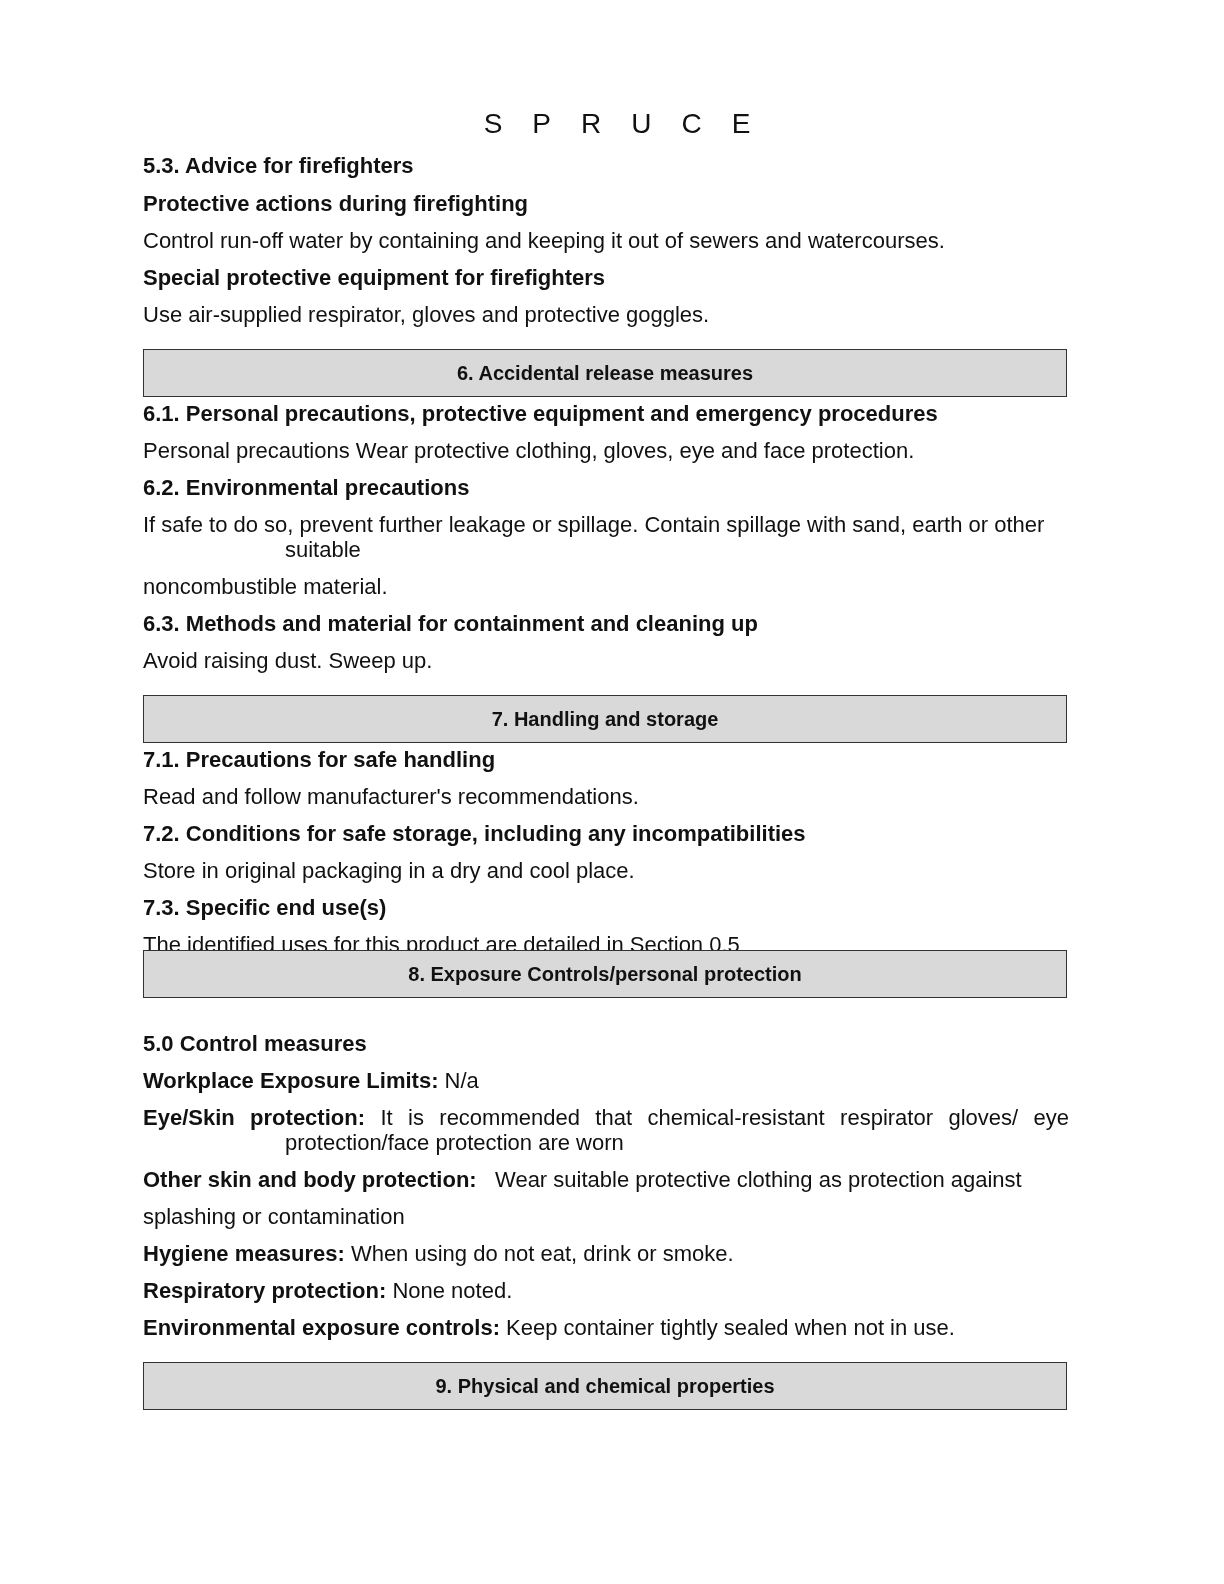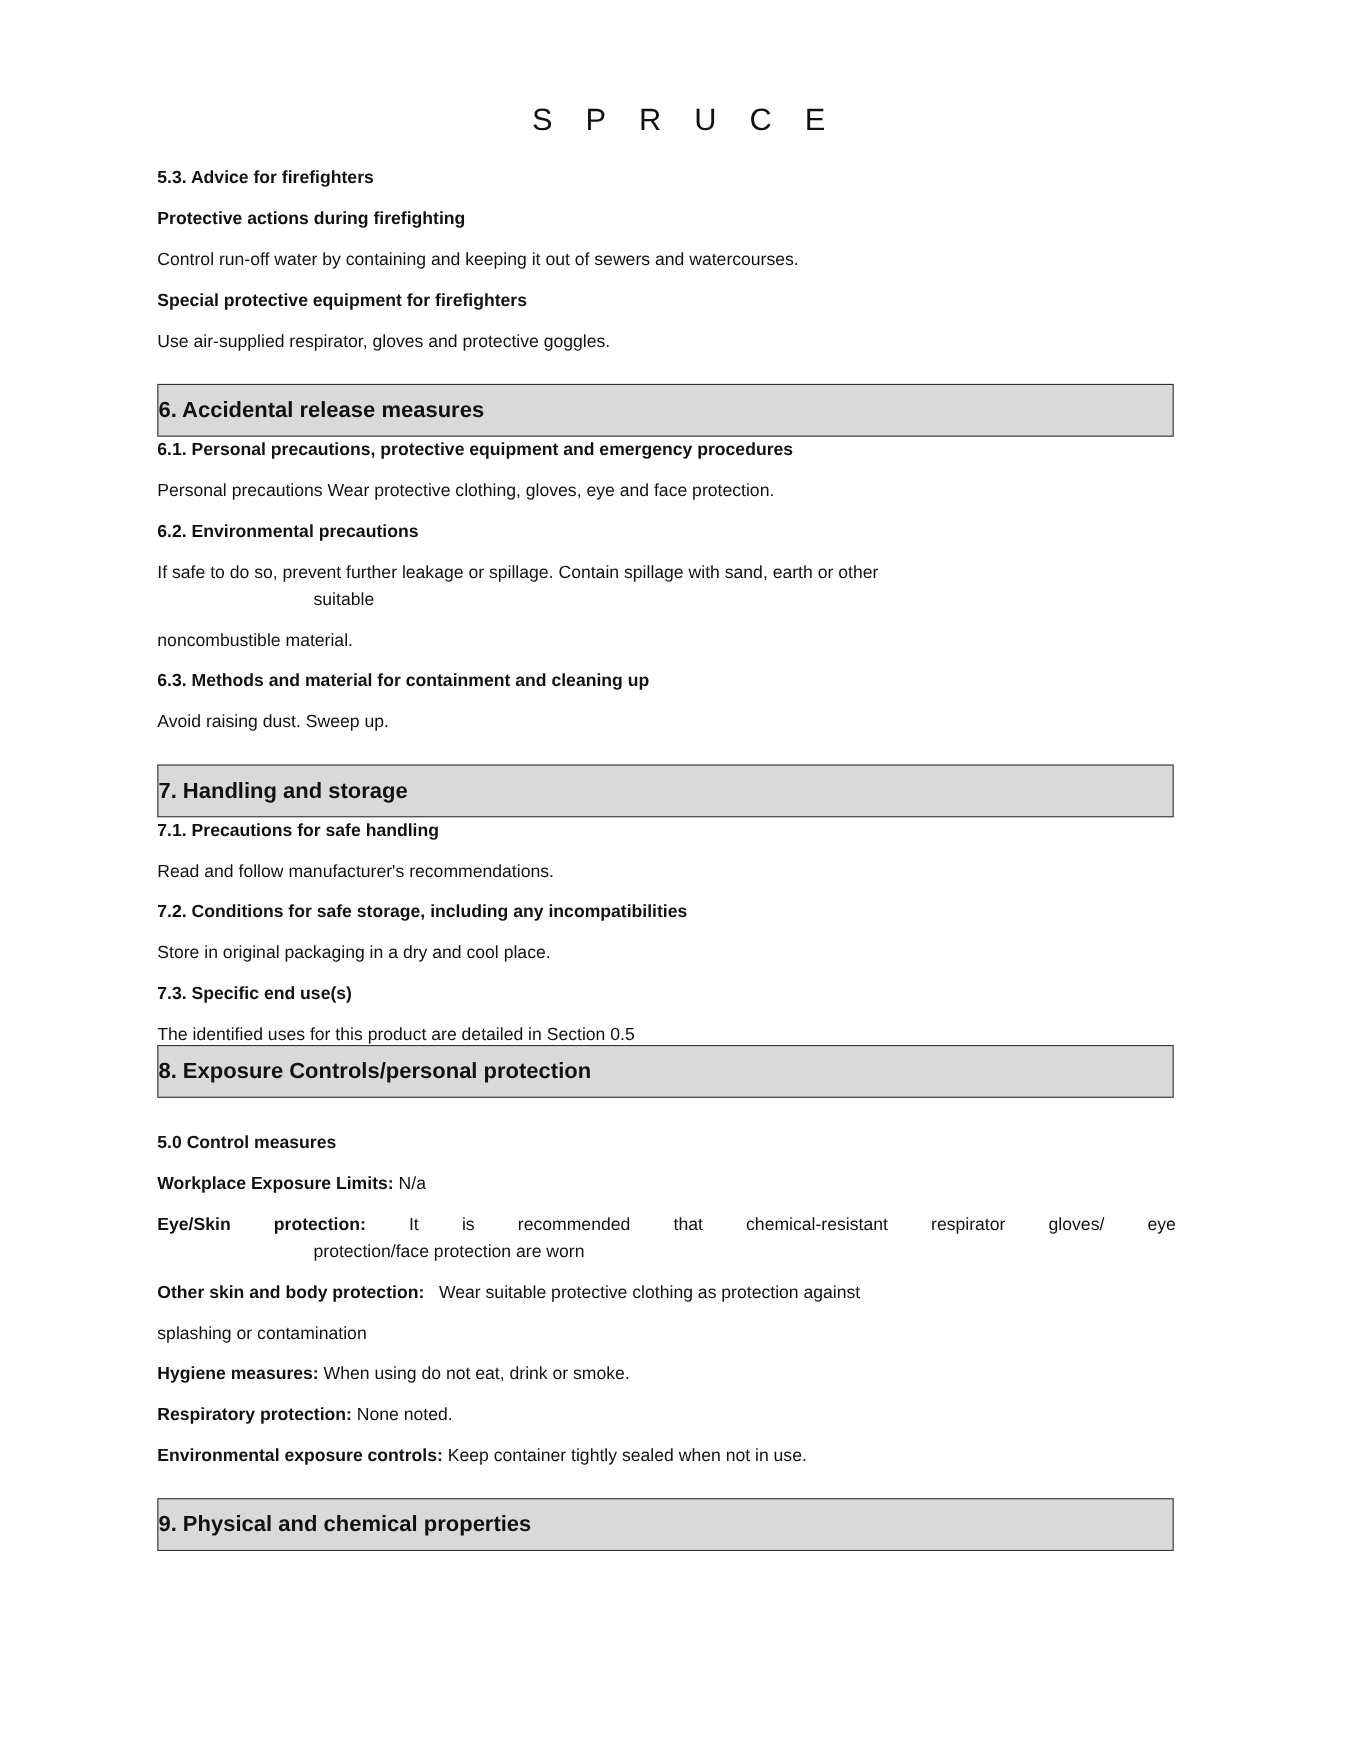--- a/index.html
+++ b/index.html
@@ -1,30 +1,30 @@
 <!DOCTYPE html>
 <html><head>
   <meta charset="utf-8">
   <style>
     html, body { margin: 0; padding: 0; background: #ffffff; }
     body {
       width: 1224px; height: 1584px; position: relative; overflow: hidden;
       font-family: "Liberation Sans", sans-serif; color: #111111;
     }
     .brand {
-      position: absolute; left: 0; width: 1224px; top: 93px; text-align: center;
+      position: absolute; left: 0; width: 1224px; top: 108px; text-align: center;
       font-size: 28px; letter-spacing: 30px; font-weight: normal; color: #111;
       padding-left: 40px; box-sizing: border-box;
     }
-    .line { position: absolute; left: 143px; font-size: 16px; white-space: nowrap; }
+    .line { position: absolute; left: 143px; font-size: 22px; white-space: nowrap; }
     .b { font-weight: bold; }
     .sec {
       position: absolute; left: 143px; width: 924px; height: 48px;
       background: #d9d9d9; border: 1px solid #333; box-sizing: border-box;
-      font-weight: bold; font-size: 20px; line-height: 46px;
+      text-align: center; font-weight: bold; font-size: 20px; line-height: 46px;
     }
     .just { width: 926px; text-align: justify; text-align-last: justify; }
     .indent { left: 285px; }
   </style>
 </head>
 <body>
 
 <div class="brand">SPRUCE</div>
 
 <div class="line b" style="top:153px">5.3. Advice for firefighters</div>

